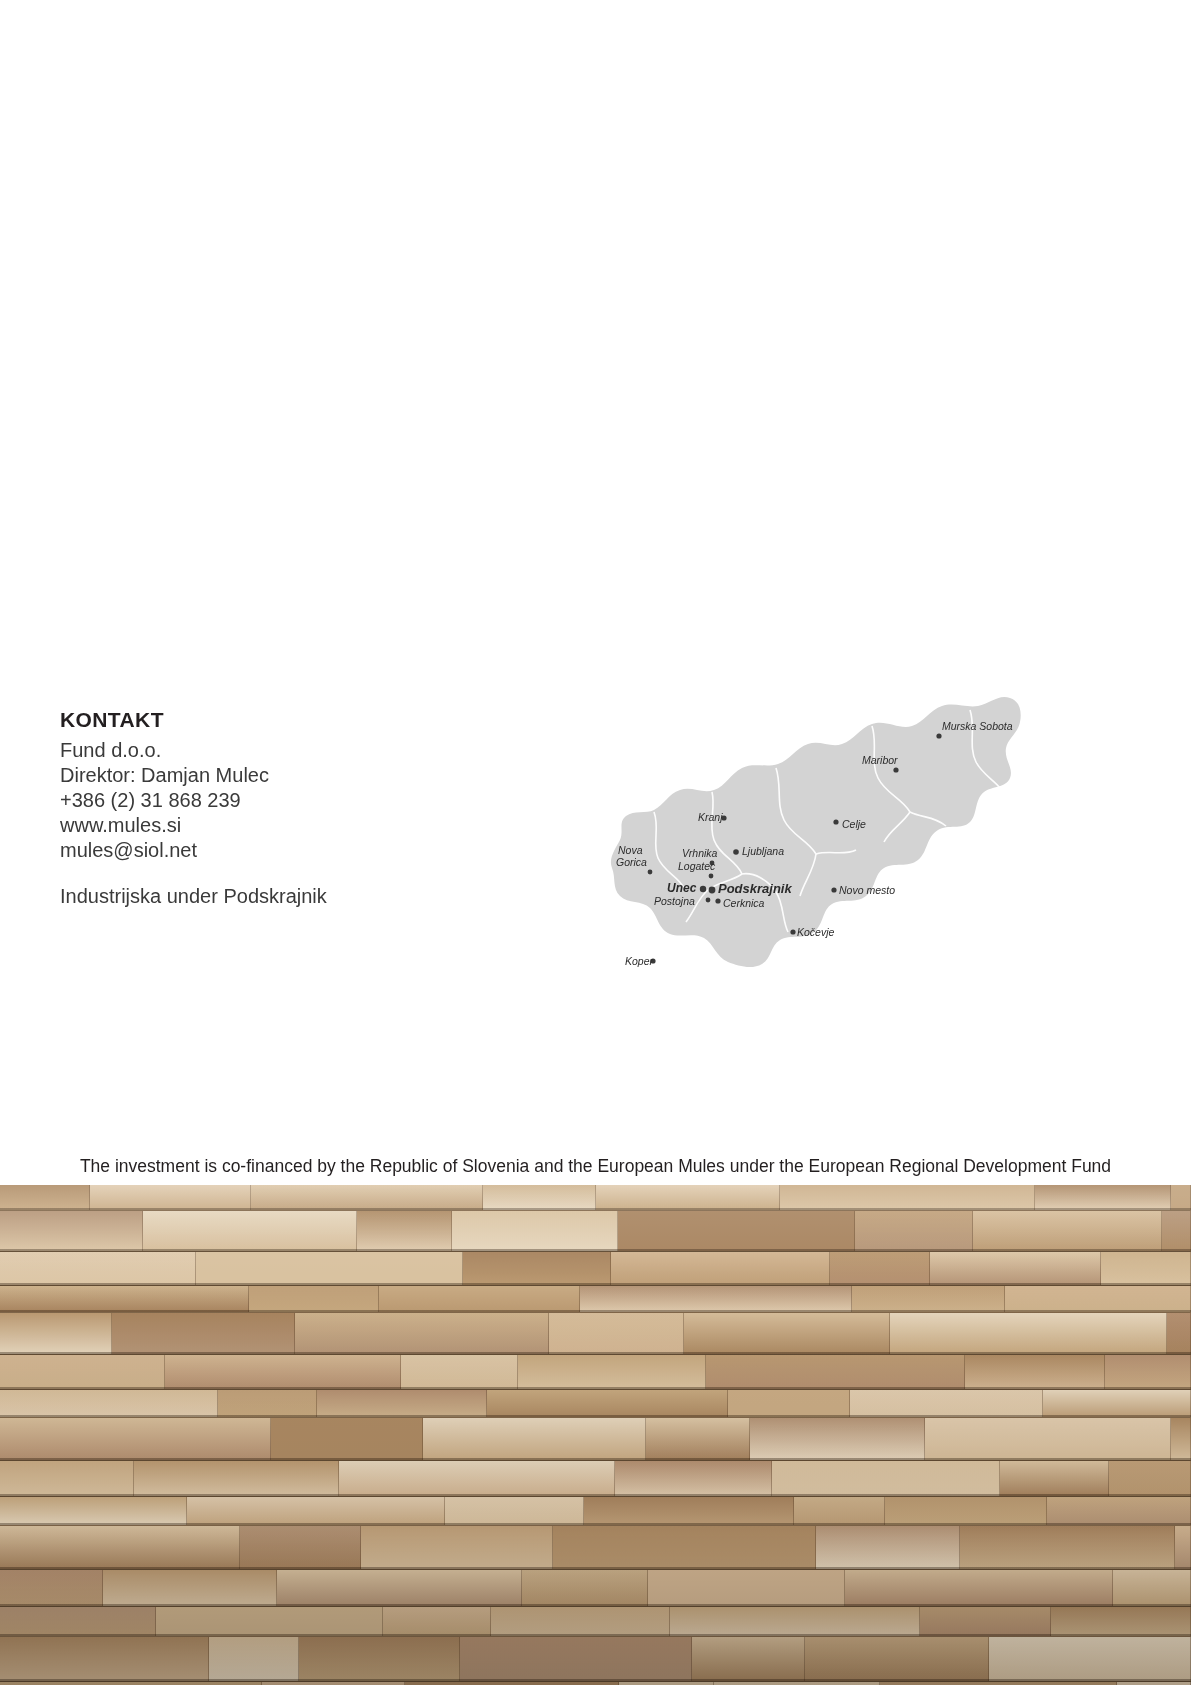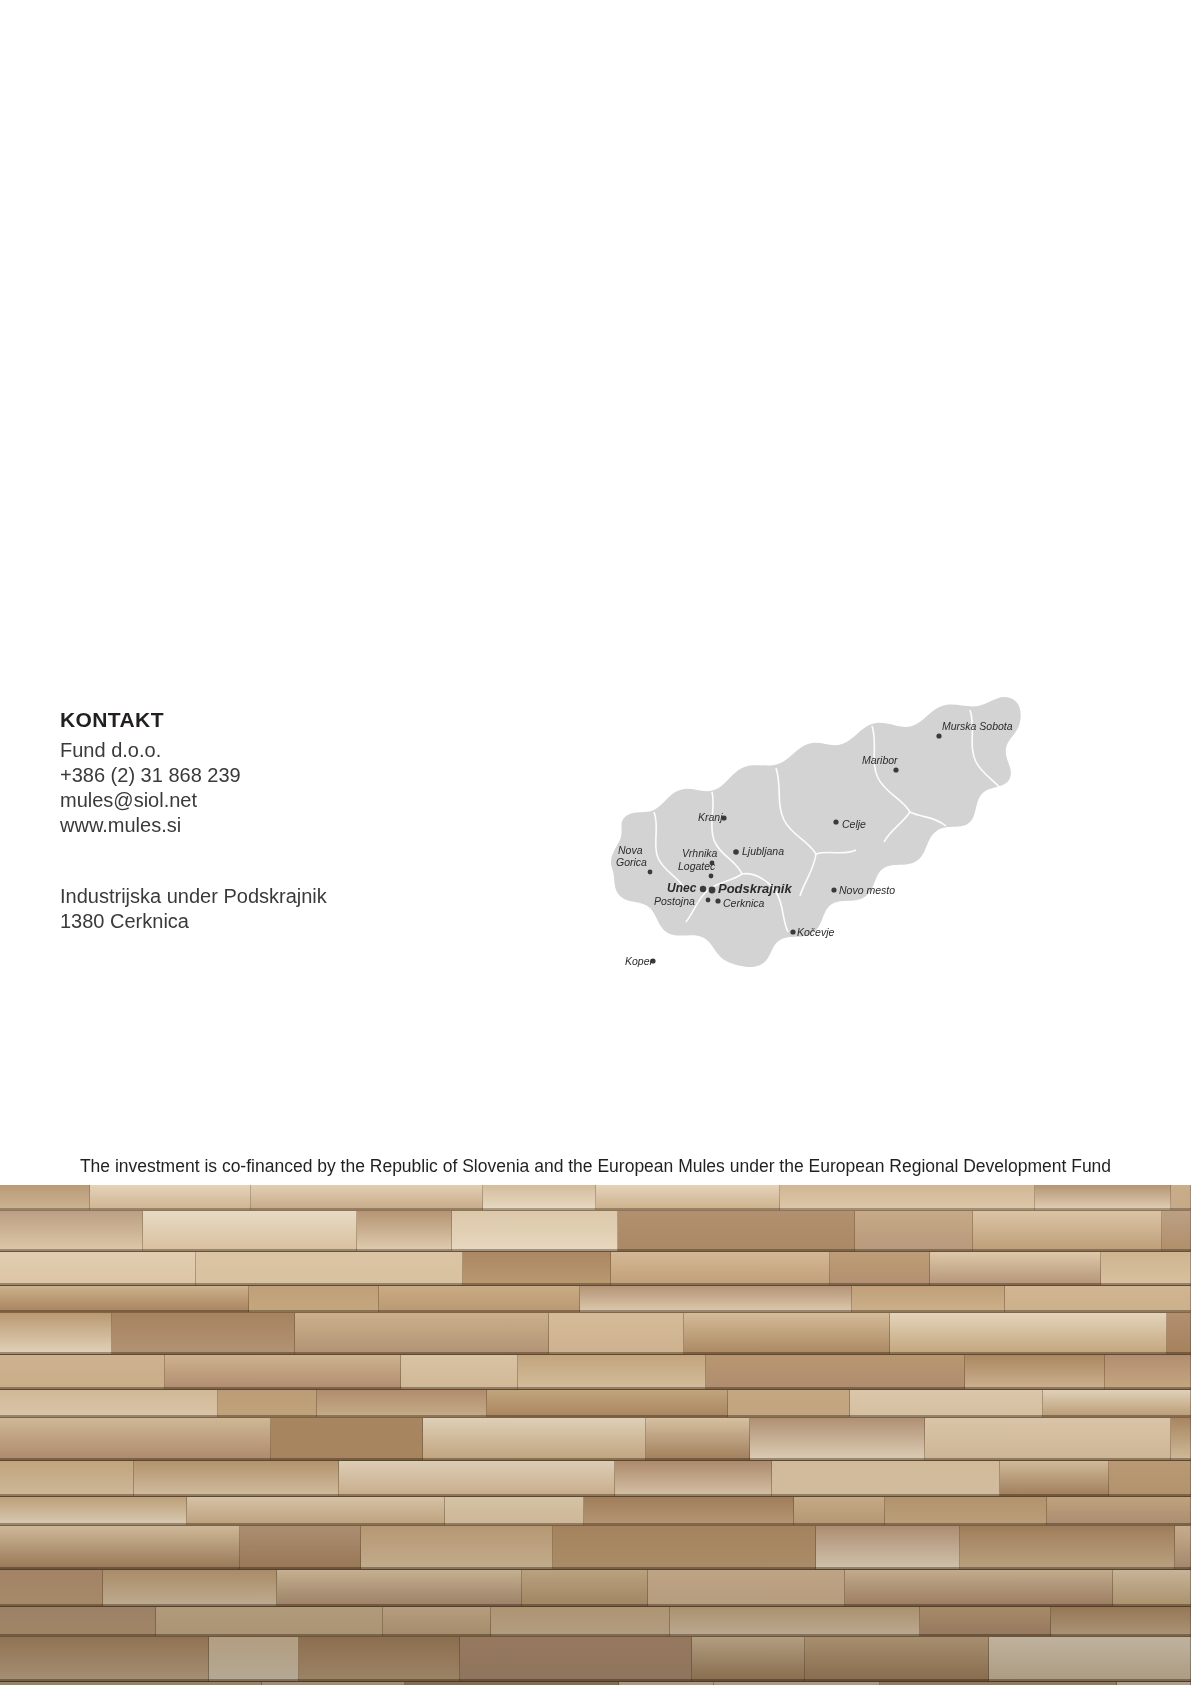--- a/index.html
+++ b/index.html
@@ -125,28 +125,28 @@
       linear-gradient(to bottom, rgba(255,255,255,0.14), rgba(0,0,0,0.0) 18%, rgba(0,0,0,0.06) 70%, rgba(0,0,0,0.22));
     pointer-events: none;
   }
 </style>
 </head>
 <body>
 
 <div id="contact-block">
   <div class="section-heading">KONTAKT</div>
   <div class="contact-line">Fund d.o.o.</div>
+  <div class="contact-line">Direktor: Damjan Mulec</div>
   <div class="contact-line">+386 (2) 31 868 239</div>
+  <div class="contact-line">www.mules.si</div>
   <div class="contact-line">mules@siol.net</div>
-  <div class="contact-line">www.mules.si</div>
 </div>
 
 <div id="site-block">
   <div class="contact-line">Industrijska under Podskrajnik</div>
-  <div class="contact-line">1380 Cerknica</div>
 </div>
 
 <div id="map-wrap">
   <svg width="460" height="300" viewBox="0 0 460 300">
 
     <path fill="#d3d3d3" d="M22,178
          C18,168 26,158 30,150
          C34,141 28,132 36,126
          C44,120 56,124 64,120
          C74,115 78,104 90,100

